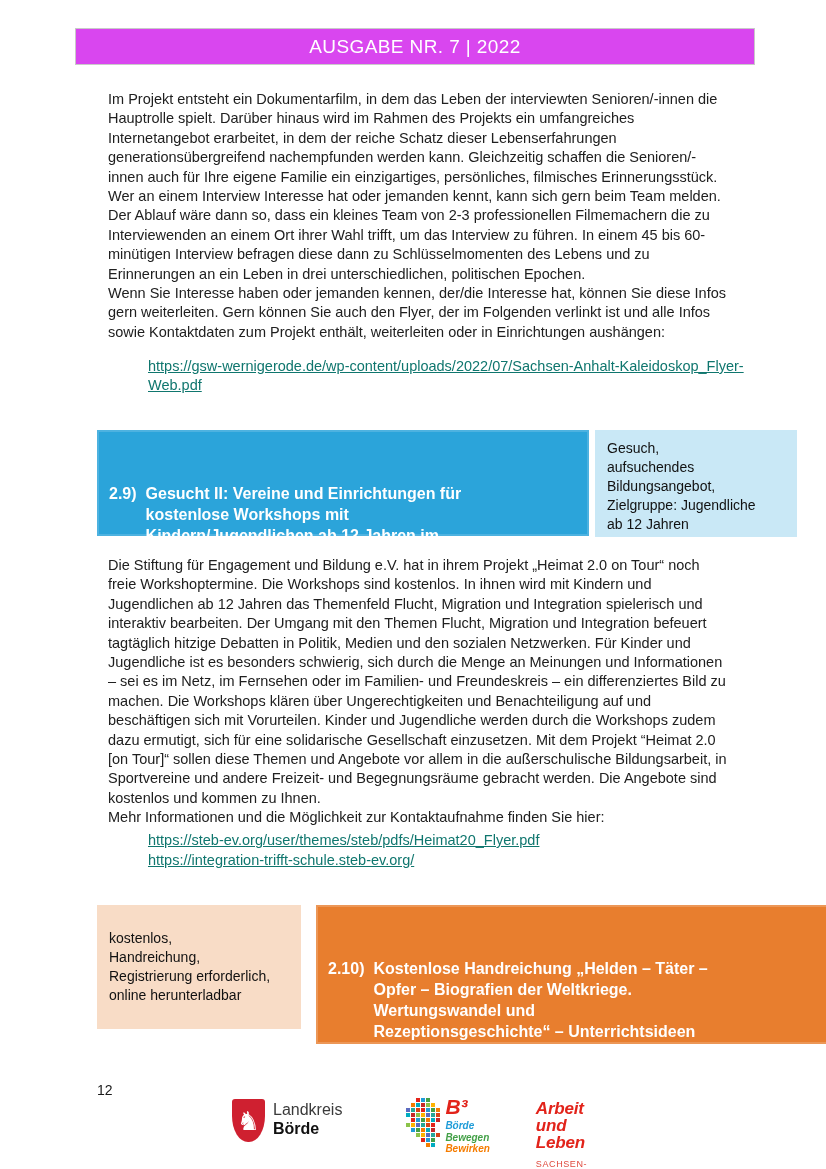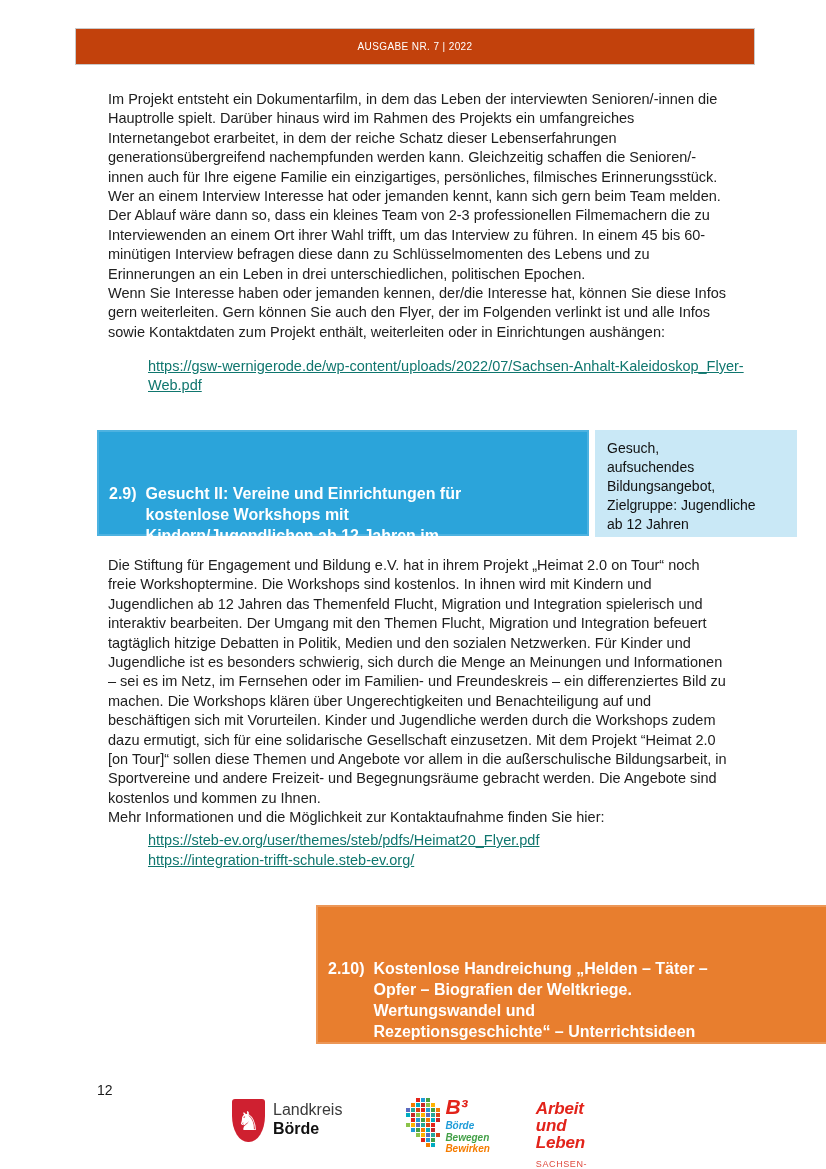--- a/index.html
+++ b/index.html
@@ -4,23 +4,23 @@
 <style>
   html,body{margin:0;padding:0;background:#ffffff;}
   .page{
     position:relative;width:826px;height:1169px;background:#ffffff;overflow:hidden;
     font-family:"Liberation Sans","DejaVu Sans",sans-serif;color:#1f1f1f;
   }
   .lines{white-space:pre-line;}
   
   .issue-bar{
     position:absolute;left:75px;top:28px;width:680px;height:37px;
-    background:#c2410c;border:1px solid #c9c9c9;box-sizing:border-box;
+    background:#d946ef;border:1px solid #c9c9c9;box-sizing:border-box;
     display:flex;align-items:center;justify-content:center;
-    color:#ffffff;font-size:10px;letter-spacing:.4px;
+    color:#ffffff;font-size:19px;letter-spacing:.4px;
   }
   
   .bodytext{position:absolute;left:108px;width:705px;font-size:14.5px;line-height:19.4px;color:#202020;}
   .p1{top:90px;}
   .p3{top:556px;}
   a.doclink{color:#0f766e;text-decoration:underline;margin-left:40px;}
   .link1{position:absolute;left:108px;top:357px;width:705px;font-size:14.5px;line-height:19.4px;}
   .links2{position:absolute;left:108px;top:831px;width:705px;font-size:14.5px;line-height:19.6px;display:block;}
   .links2 a{display:block;}
   
@@ -114,20 +114,26 @@
 [on Tour]“ sollen diese Themen und Angebote vor allem in die außerschulische Bildungsarbeit, in
 Sportvereine und andere Freizeit- und Begegnungsräume gebracht werden. Die Angebote sind
 kostenlos und kommen zu Ihnen.
 Mehr Informationen und die Möglichkeit zur Kontaktaufnahme finden Sie hier:</div>
 
   <div class="links2">
     <a class="doclink" href="#">https://steb-ev.org/user/themes/steb/pdfs/Heimat20_Flyer.pdf</a>
     <a class="doclink" href="#">https://integration-trifft-schule.steb-ev.org/</a>
   </div>
 
+  <div class="tag-box tag-210">
+    <span class="lines">kostenlos,
+Handreichung,
+Registrierung erforderlich,
+online herunterladbar</span>
+  </div>
 
   <div class="sec-box sec-210">
     <div class="sec-inner">
       <span class="sec-num">2.10)</span>
       <span class="sec-title lines">Kostenlose Handreichung „Helden – Täter –
 Opfer – Biografien der Weltkriege.
 Wertungswandel und
 Rezeptionsgeschichte“ – Unterrichtsideen
 und Materialien</span>
     </div>

